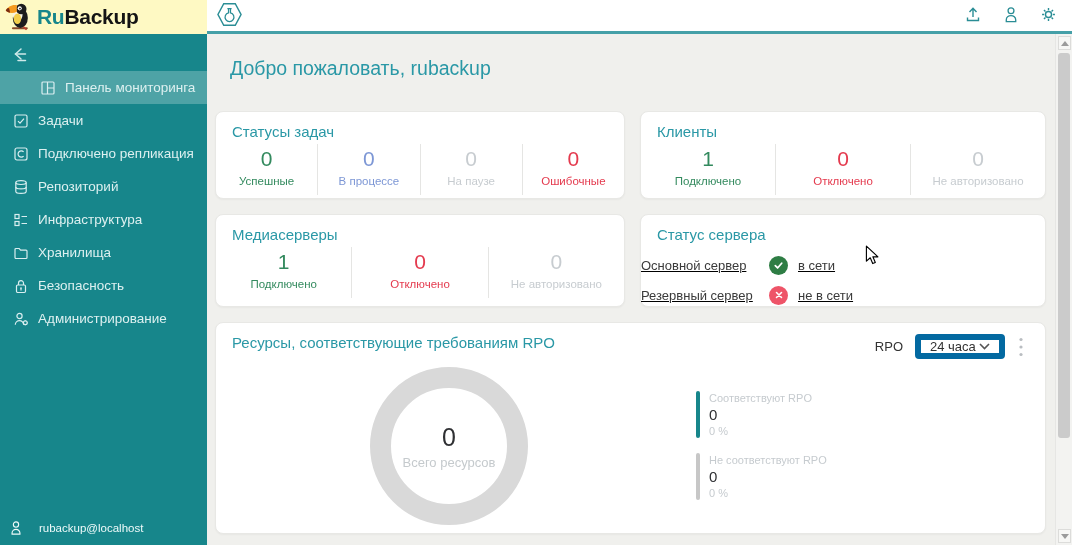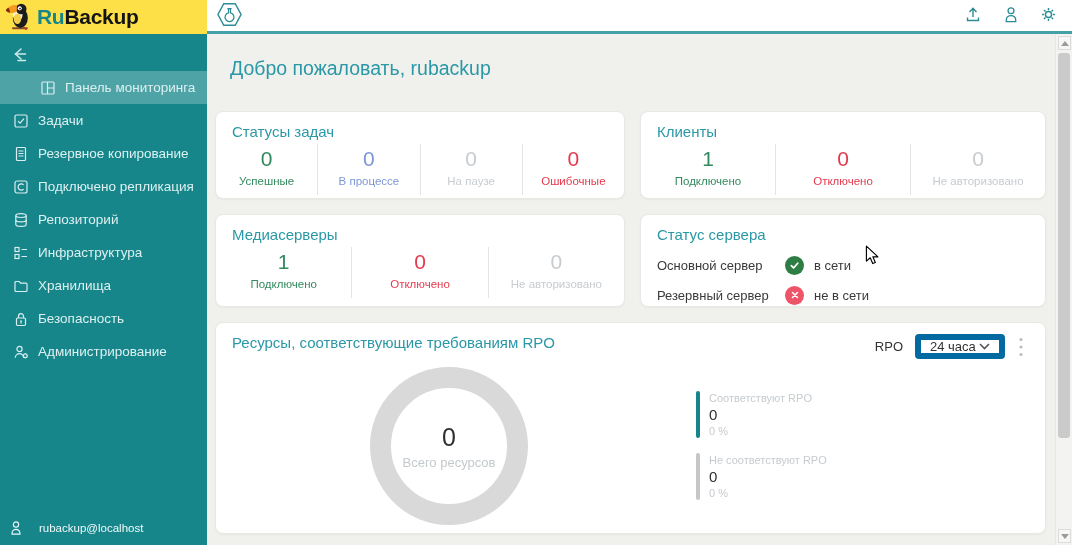--- a/index.html
+++ b/index.html
@@ -1,21 +1,21 @@
 <!DOCTYPE html>
 <html><head>
 <meta charset="utf-8">
 <style>
   * { margin:0; padding:0; box-sizing:border-box; }
   body { font-family:"Liberation Sans","DejaVu Sans",sans-serif; background:#fff; }
   .app { position:relative; width:1072px; height:545px; background:#f0f0ed; overflow:hidden; }
 
   
   .sidebar { position:absolute; left:0; top:0; width:207px; height:545px; background:#17868b; }
-  .logo-area { height:34px; background:#fde047; display:flex; align-items:center; padding-left:4px; gap:3px; }
+  .logo-area { height:34px; background:#fef9c3; display:flex; align-items:center; padding-left:4px; gap:3px; }
   .brand { font-size:21px; font-weight:700; letter-spacing:-0.3px; }
   .brand .ru { color:#17868b; }
   .brand .backup { color:#141414; }
   .collapse-btn { margin:13px 0 8px 13px; width:20px; height:16px; cursor:pointer; }
   .menu { margin-top:4px; }
   .menu-item { display:flex; align-items:center; gap:9px; height:33px; padding-left:13px;
                color:#ddf0f0; font-size:13.5px; cursor:pointer; white-space:nowrap; }
   .menu-item.active { background:rgba(255,255,255,0.24);padding-left:40px; }
   .menu-item svg { flex:0 0 auto; }
   .sidebar-footer { position:absolute; left:0; bottom:4px; height:26px; display:flex; align-items:center;
@@ -45,21 +45,21 @@
   .stats-row { display:flex; margin-top:4px; }
   .stat { flex:1; text-align:center; padding:3px 0 8px 0; }
   .stat + .stat { border-left:1px solid #e5e5e3; }
   .stat-value { font-size:21px; line-height:1.15; }
   .stat-label { font-size:11.5px; margin-top:4px; }
   .c-green { color:#338a5e; }
   .c-blue  { color:#7d97d5; }
   .c-gray  { color:#c7ccd0; }
   .c-red   { color:#e43a4e; }
 
-  .server-rows { padding:7px 16px 0 16px; }
+  .server-rows { padding:7px 16px 0 0;text-decoration:underline; }
   .server-row { display:flex; align-items:center; height:30px; font-size:13px; color:#3a3a3a; }
   .server-row .lbl { width:128px; }
   .badge { width:19px; height:19px; border-radius:50%; display:flex; align-items:center;
            justify-content:center; margin-right:10px; }
   .badge.on  { background:#2e7d44; }
   .badge.off { background:#ee5468; }
 
   .rpo-controls { position:absolute; right:20px; top:11px; display:flex; align-items:center; gap:12px;margin-left:16px; }
   .rpo-label { font-size:13px; color:#333; }
   .rpo-select { width:90px; height:25px; border:6px solid #0369a1; border-radius:4px; background:#fff;
@@ -139,27 +139,20 @@
       </div>
       <div class="menu-item">
         <svg viewBox="0 0 16 16" width="16" height="16" fill="none" stroke="#d9eef0" stroke-width="1.2">
           <rect x="2" y="2" width="12" height="12" rx="1.5"></rect>
             <path d="M5 8.2 L7 10.2 L11 5.6"></path>
         </svg>
         <span>Задачи</span>
       </div>
       <div class="menu-item">
         <svg viewBox="0 0 16 16" width="16" height="16" fill="none" stroke="#d9eef0" stroke-width="1.2">
-          <rect x="3.5" y="1.5" width="9" height="13" rx="1"></rect>
-            <path d="M5.5 5 H10.5 M5.5 7.5 H10.5 M5.5 10 H10.5"></path>
-        </svg>
-        <span>Резервное копирование</span>
-      </div>
-      <div class="menu-item">
-        <svg viewBox="0 0 16 16" width="16" height="16" fill="none" stroke="#d9eef0" stroke-width="1.2">
           <rect x="2" y="2" width="12" height="12" rx="2"></rect>
             <path d="M10.6 5.8 A3.2 3.2 0 1 0 10.6 10.2"></path>
         </svg>
         <span>Подключено репликация</span>
       </div>
       <div class="menu-item">
         <svg viewBox="0 0 16 16" width="16" height="16" fill="none" stroke="#d9eef0" stroke-width="1.2">
           <ellipse cx="8" cy="3.6" rx="5.2" ry="1.9"></ellipse>
           <path d="M2.8 3.6 V12.4 C2.8 13.45 5.13 14.3 8 14.3 S13.2 13.45 13.2 12.4 V3.6"></path>
           <path d="M2.8 8 C2.8 9.05 5.13 9.9 8 9.9 S13.2 9.05 13.2 8"></path>

